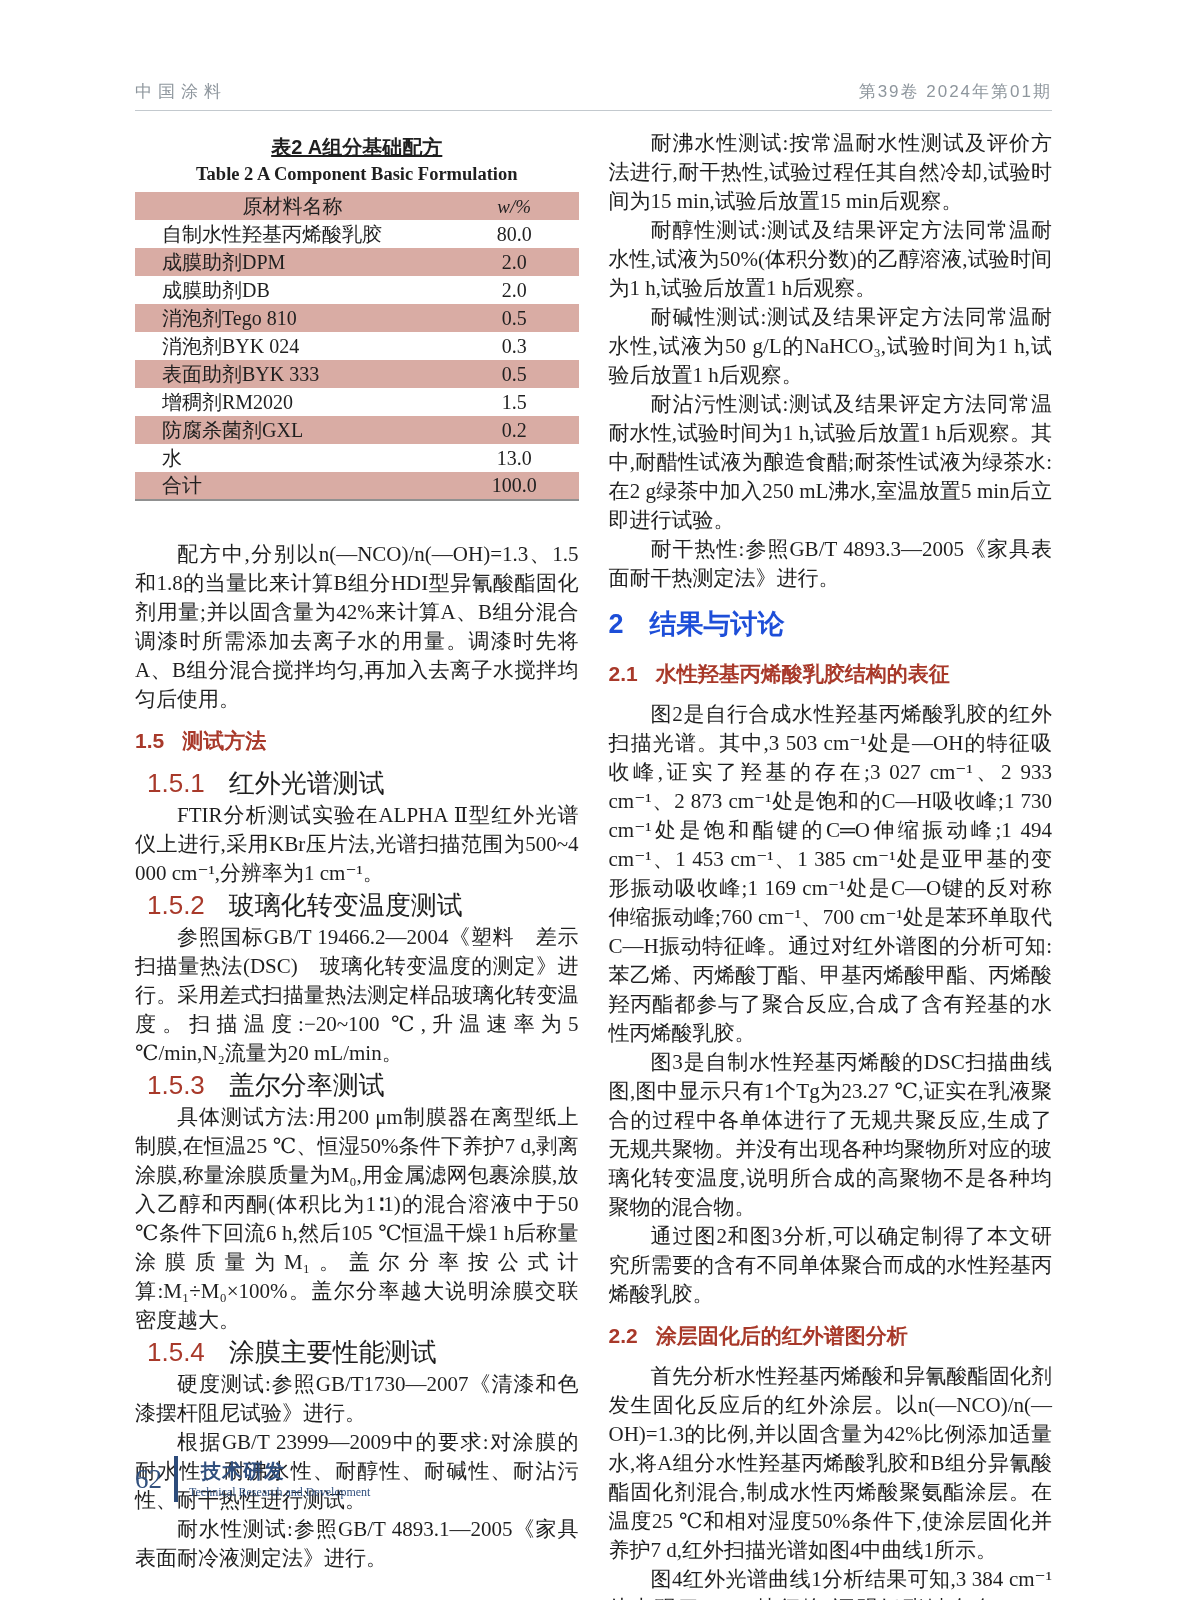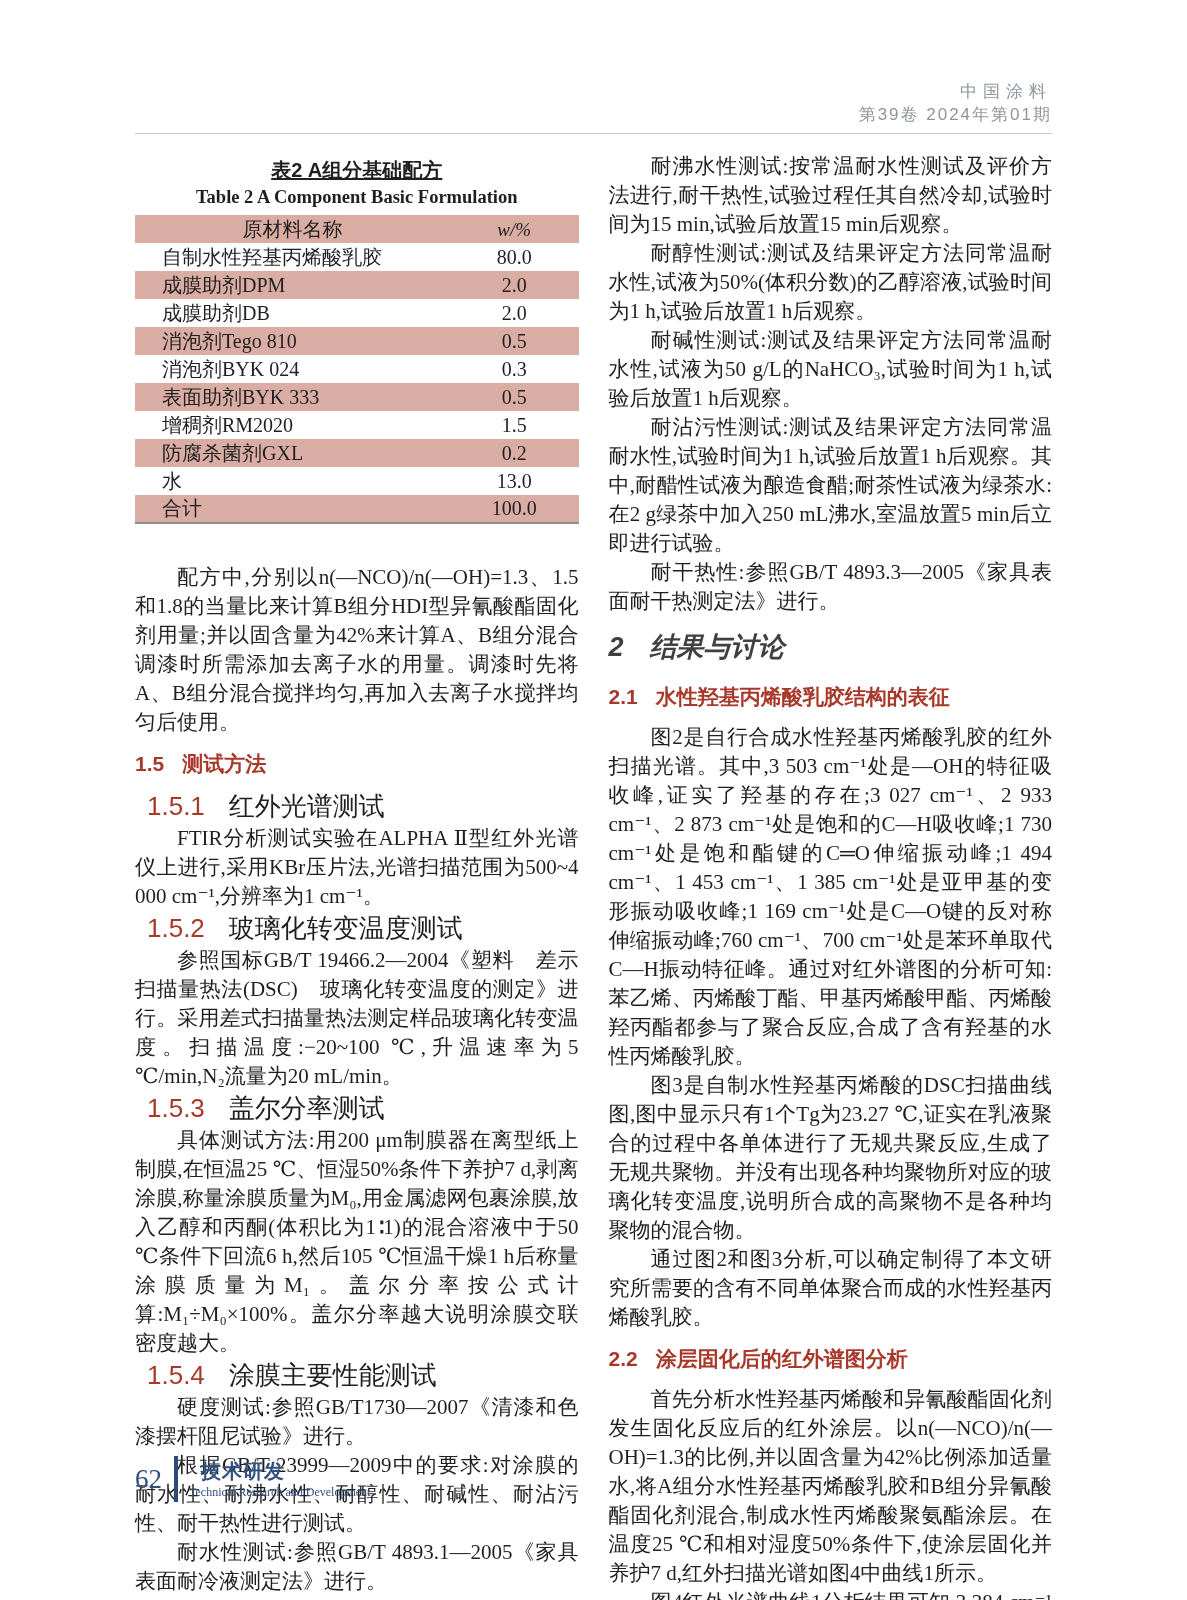--- a/index.html
+++ b/index.html
@@ -15,21 +15,20 @@
   .page { padding: 0 135px; }
 
   
   .page-header {
     display: flex; justify-content: space-between; align-items: flex-end;
     padding-top: 80px; padding-bottom: 7px;
     border-bottom: 1.5px solid #c3c9ce;
     color: #8e969d;
     font-family: "Liberation Sans", "DejaVu Sans", sans-serif;
     font-size: 17px;
-    flex-direction: column;
   }
   .journal { letter-spacing: 6px; }
   .issue { letter-spacing: 2px; }
 
   
   .columns { display: flex; gap: 30px; margin-top: 18px; }
   .col { flex: 1; font-size: 21px; line-height: 29px; text-align: justify; }
 
   
   .tbl-caption-zh {
@@ -66,25 +65,24 @@
   .h-sub .hnum { margin-right: 18px; }
 
   .h-sub3 { font-size: 26px; font-weight: normal; line-height: 33px; margin: 1px 12px; }
   .h-sub3 .hnum {
     color: #a8392a;
     font-family: "Liberation Sans", "DejaVu Sans", sans-serif;
     margin-right: 24px;
   }
 
   .h-main {
-    color: #404040;
+    color: #1d4ed8;
     font-family: "Liberation Sans", "DejaVu Sans", sans-serif;
     font-weight: bold; font-size: 27px; line-height: 46px;
     margin: 8px 0 2px;
-    font-style: italic;
   }
   .h-main .hnum { margin-right: 26px; }
 
   
   .page-footer {
     position: absolute; left: 135px; top: 1456px;
     display: flex; align-items: center;
     color: #31507e;
   }
   .page-num { font-size: 27px; margin-right: 12px; }

